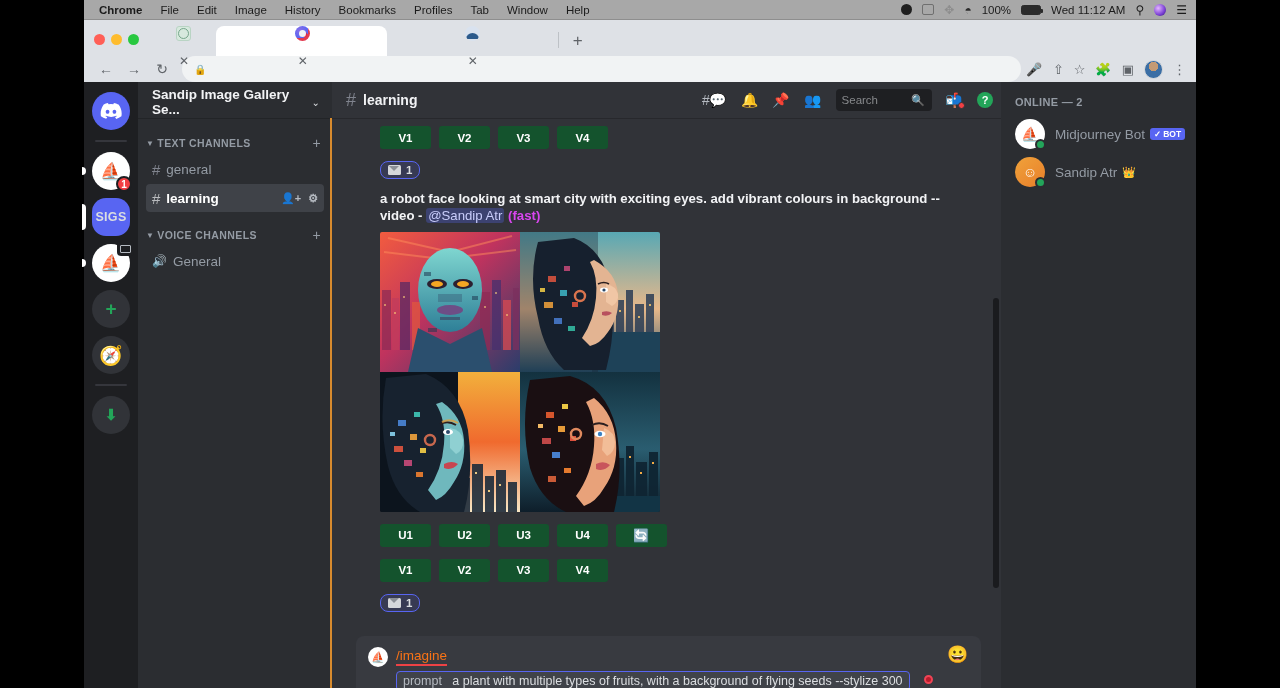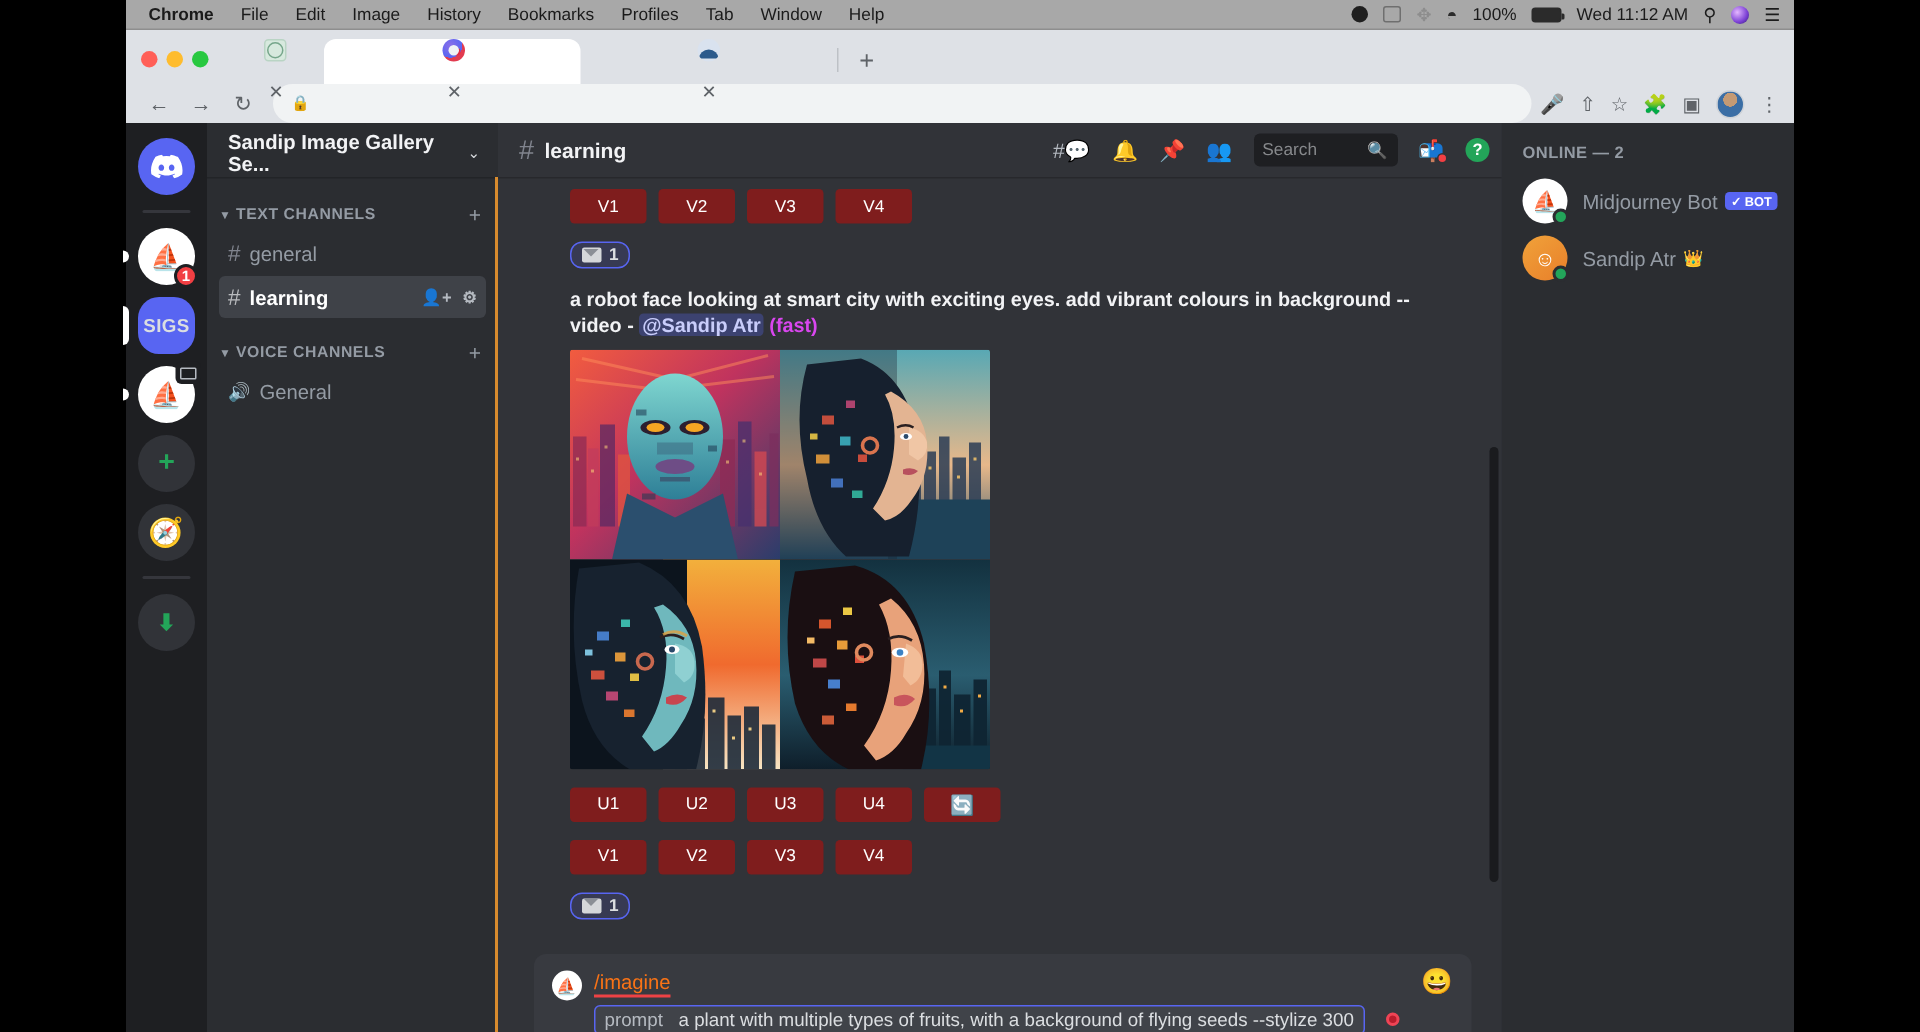--- a/index.html
+++ b/index.html
@@ -155,34 +155,34 @@
   .searchbox .sicon { margin-left: auto; font-size: 11px; }
   .inbox-ico { position: relative; }
   .inbox-ico .dot { position: absolute; right: -2px; bottom: -1px; width: 7px; height: 7px;
     border-radius: 50%; background: #f23f43; border: 1.5px solid #313338; }
   .help-ico { width: 16px; height: 16px; border-radius: 50%; background: #23a559;
     color: #fff; font-size: 11px; font-weight: bold; display: flex; align-items: center; justify-content: center; }
 
   .msgs { flex: 1; overflow: hidden; position: relative; padding: 0 8px 0 48px; }
   .btnrow { display: flex; gap: 8px; margin-bottom: 12px; }
   .mjbtn {
-    width: 51px; height: 23px; background: #7f1d1d; border-radius: 3px; color: #fff;
-    font-size: 11.5px; font-weight: 400; display: flex; align-items: center; justify-content: center;
+    width: 51px; height: 23px; background: #14532d; border-radius: 3px; color: #fff;
+    font-size: 11.5px; font-weight: 700; display: flex; align-items: center; justify-content: center;
   }
   .mjbtn.refresh { color: #00a8fc; font-size: 13px; }
   .envelope {
     display: inline-flex; align-items: center; gap: 5px; border: 1px solid #5865f2;
     background: #373a53; border-radius: 8px; padding: 2px 7px; font-size: 11.5px;
     color: #dbdee1; font-weight: 600;
   }
   .env-ico { width: 13px; height: 10px; background: #d5d7da; border-radius: 1.5px; position: relative; }
   .env-ico:after { content:''; position:absolute; left: 1px; top: 0.5px; width: 0; height: 0;
     border-left: 5.5px solid transparent; border-right: 5.5px solid transparent; border-top: 5px solid #8b8f96; }
   .prompt-line { color: #f2f3f5; font-size: 13.2px; font-weight: bold; line-height: 1.32; margin: 11px 0 7px; max-width: 560px; }
-  .mention { background: #3c4270; color: #c9cdfb; border-radius: 3px; padding: 0 2px; font-weight: bold; margin-top: 16px; }
+  .mention { background: #3c4270; color: #c9cdfb; border-radius: 3px; padding: 0 2px; font-weight: normal; margin-top: 16px; }
   .fastnote { color: #d946ef; font-weight: bold; }
 
   .grid {
     width: 280px; height: 280px; display: grid;
     grid-template-columns: 1fr 1fr; grid-template-rows: 1fr 1fr;
     overflow: hidden; border-radius: 2px;
   }
   .cellwrap { position: relative; overflow: hidden; }
   .msgs-scrollbar { position: absolute; right: 2px; top: 180px; width: 6px; height: 290px;
     background: #1a1b1e; border-radius: 3px; }

